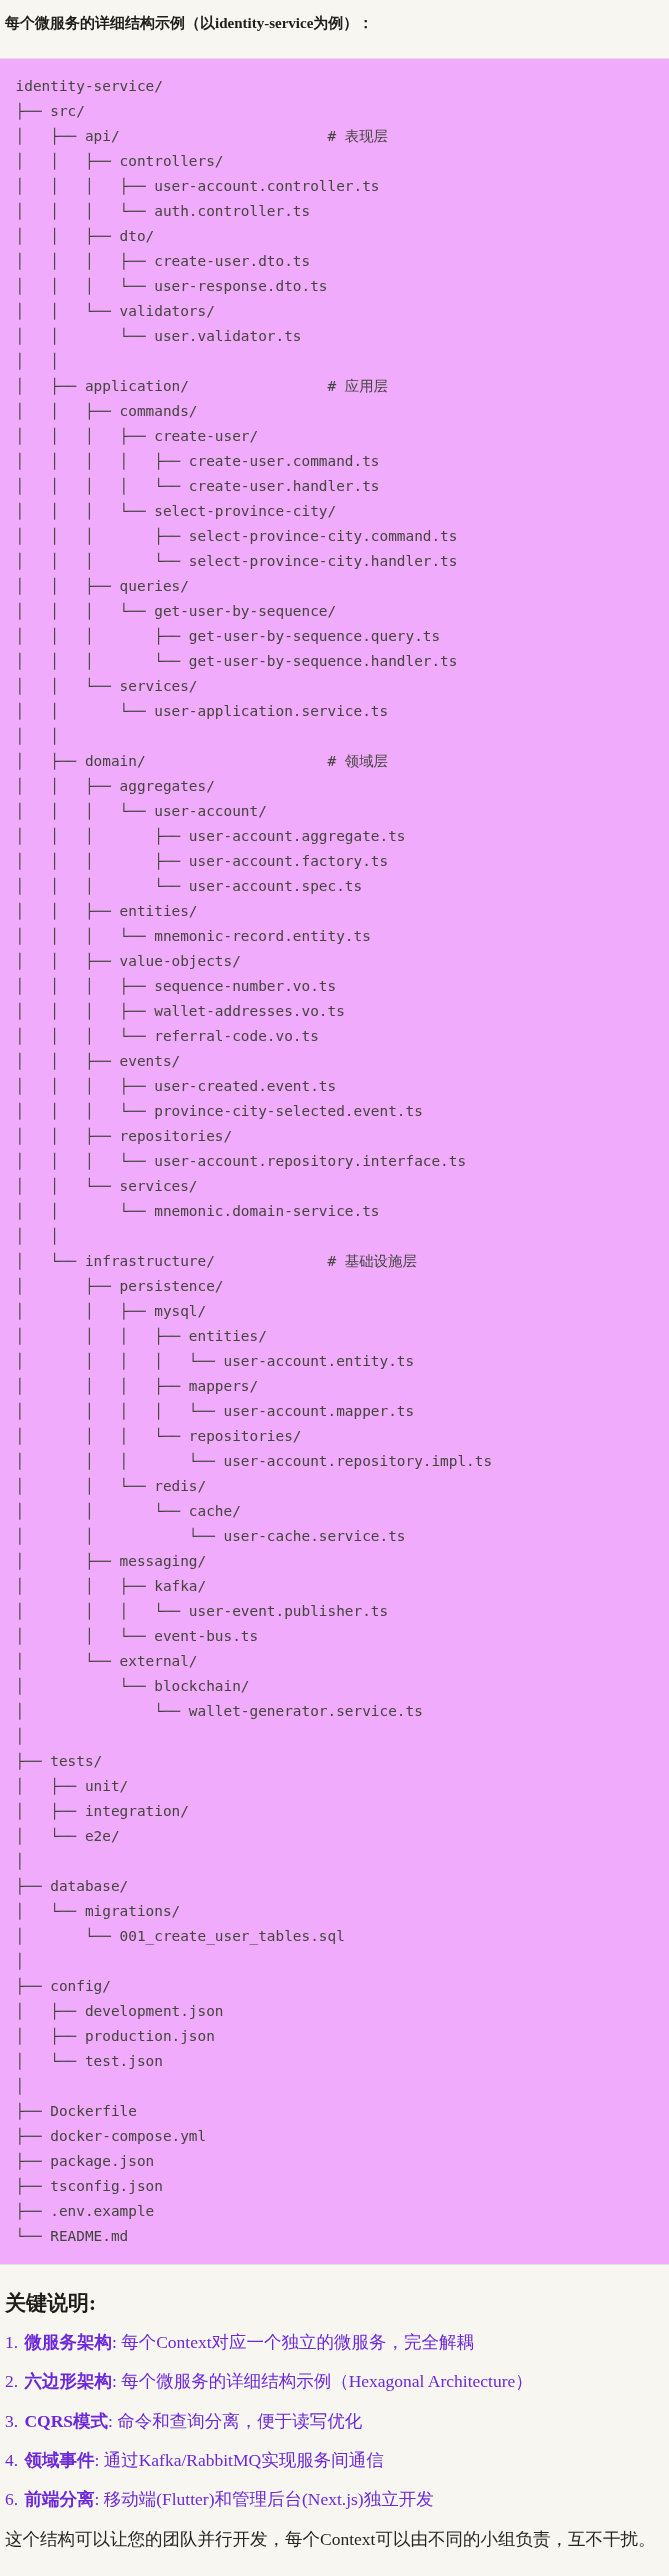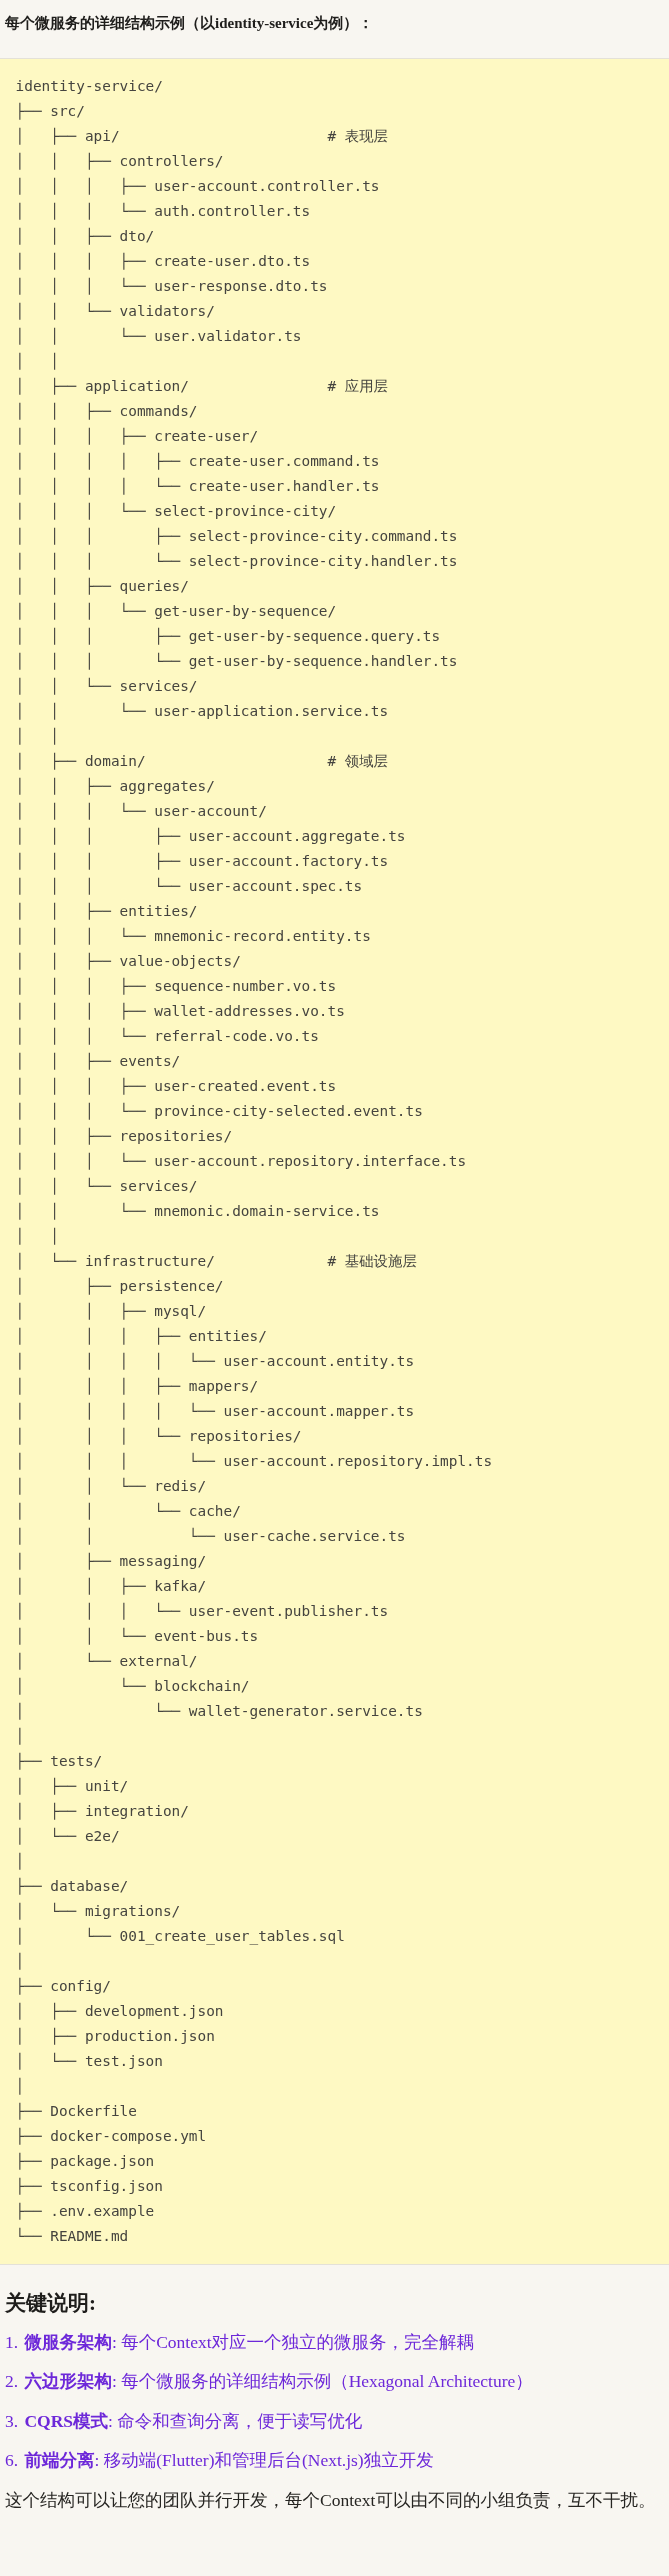--- a/index.html
+++ b/index.html
@@ -14,21 +14,21 @@
     overflow: hidden;
   }
   .doc-title {
     font-size: 15px;
     line-height: 27.5px;
     font-weight: bold;
     margin: 10px 0 0 0;
   }
   .code-block {
     margin: 20px -5px 0 -5px;
-    background: #fef9c3;
+    background: #f0abfc;
     border-top: 0.6px solid #e4e1d8;
     border-bottom: 0.6px solid #e4e1d8;
     padding: 15px 0 15px 15.6px;
     box-sizing: border-box;
   }
   .code-block pre {
     margin: 0;
     font-family: "DejaVu Sans Mono", monospace;
     font-size: 14.4px;
     line-height: 25px;
@@ -151,17 +151,18 @@
 ├── .env.example
 └── README.md</pre>
 </div>
 
 <h2 class="notes-heading">关键说明:</h2>
 
 <ol class="notes-list">
     <li class="note-item"><span class="num">1.</span><strong>微服务架构</strong><span>: 每个Context对应一个独立的微服务，完全解耦</span></li>
     <li class="note-item"><span class="num">2.</span><strong>六边形架构</strong><span>: 每个微服务的详细结构示例（Hexagonal Architecture）</span></li>
     <li class="note-item"><span class="num">3.</span><strong>CQRS模式</strong><span>: 命令和查询分离，便于读写优化</span></li>
+    <li class="note-item"><span class="num">4.</span><strong>领域事件</strong><span>: 通过Kafka/RabbitMQ实现服务间通信</span></li>
     <li class="note-item"><span class="num">6.</span><strong>前端分离</strong><span>: 移动端(Flutter)和管理后台(Next.js)独立开发</span></li>
   </ol>
 
 <p class="footer-para">这个结构可以让您的团队并行开发，每个Context可以由不同的小组负责，互不干扰。</p>
 
 
 </body></html>

